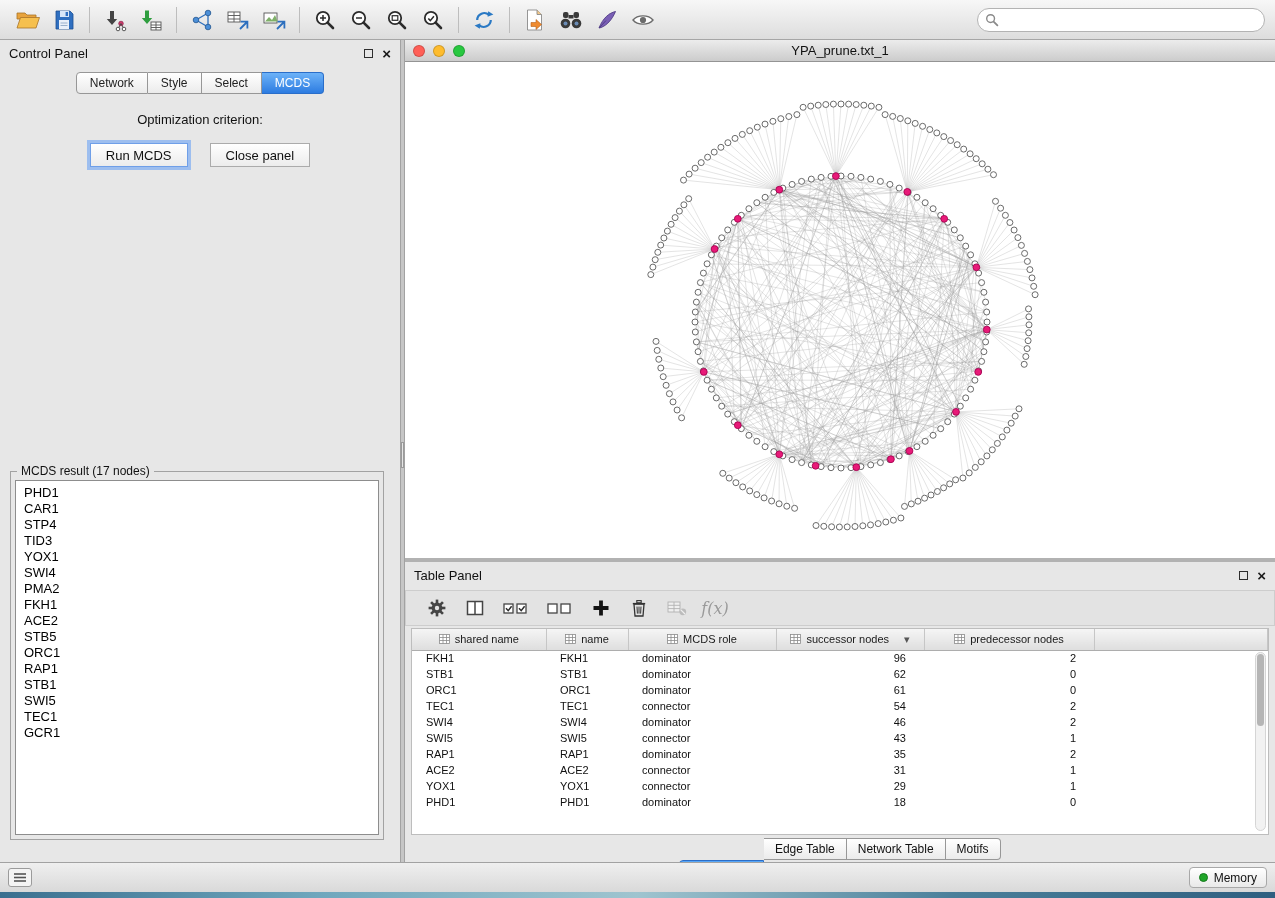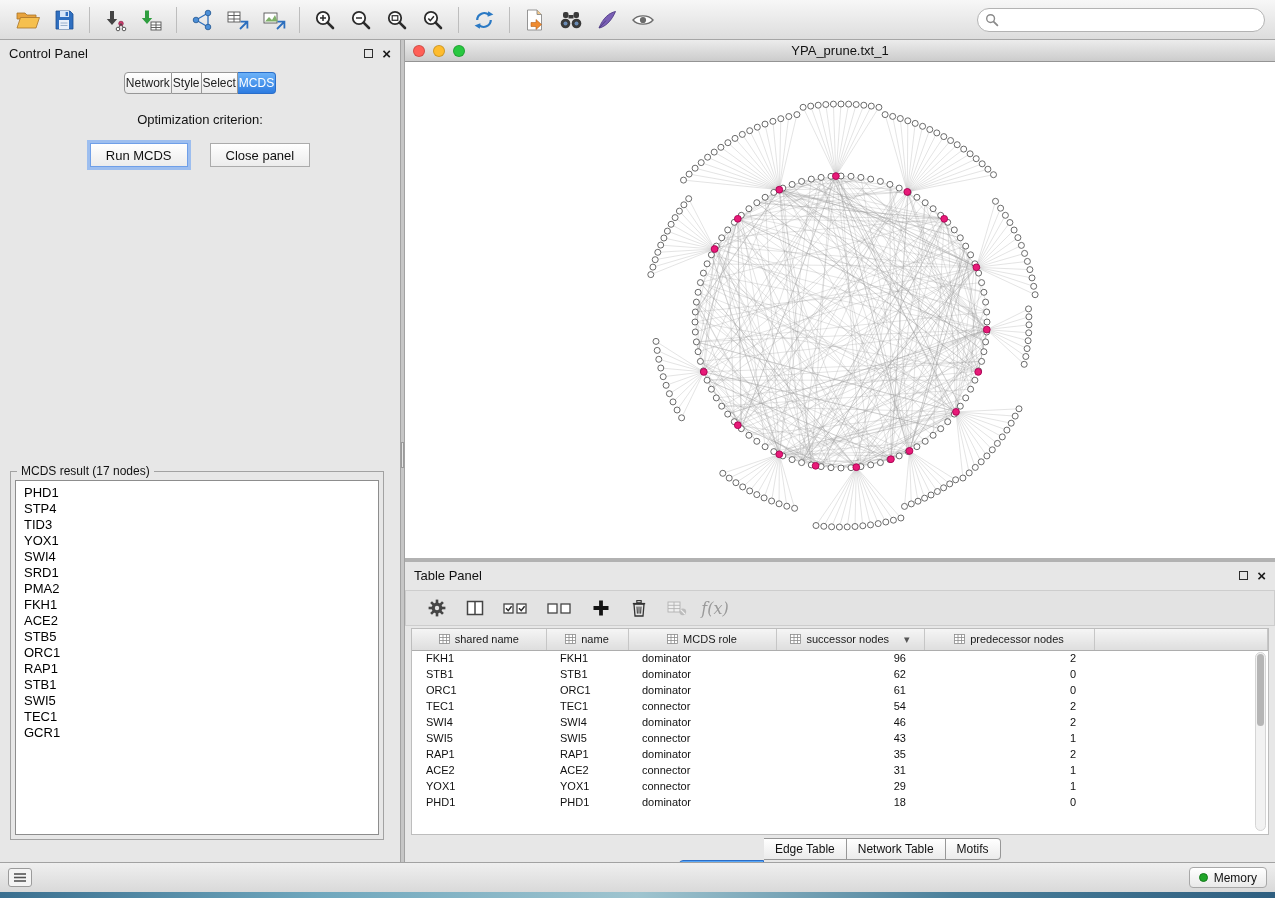--- a/index.html
+++ b/index.html
@@ -20,21 +20,21 @@
   .v-splitter{width:5px;flex:none;background:#c6c6c6;border-left:1px solid #a2a2a2;border-right:1px solid #a2a2a2;position:relative;}
   .v-splitter .grip{position:absolute;top:402px;left:0;width:3px;height:26px;background:#e6e6e6;border:1px solid #9a9a9a;}
 
   
   .control-panel{width:400px;flex:none;background:#e7e7e7;display:flex;flex-direction:column;position:relative;}
   .panel-header{height:26px;display:flex;align-items:center;padding:0 9px;font-size:13px;flex:none;}
   .panel-ctrls{margin-left:auto;display:flex;gap:9px;align-items:center;}
   .float-icon{width:9px;height:9px;border:1.5px solid #2e2e2e;background:transparent;}
   .close-x{font-size:15px;font-weight:bold;line-height:1;color:#1a1a1a;}
   .cp-tabs{display:flex;justify-content:center;margin:6px 0 2px;flex:none;}
-  .tab{font-size:12px;padding:3px 1px;border:1px solid #979797;border-left-width:0;background:linear-gradient(#ffffff,#ebebeb);color:#222;cursor:default;}
+  .tab{font-size:12px;padding:3px 13px;border:1px solid #979797;border-left-width:0;background:linear-gradient(#ffffff,#ebebeb);color:#222;cursor:default;}
   .tab:first-child{border-radius:4px 0 0 4px;border-left-width:1px;}
   .tab:last-child{border-radius:0 4px 4px 0;}
   .tab.active{background:linear-gradient(#6cb2f8,#2d7ce1);border-color:#2a6ec9;color:#fff;}
   .opt-label{text-align:center;font-size:13px;margin-top:16px;}
   .dropdown{width:312px;height:24px;margin:10px auto 0;background:#fff;border:1px solid #adadad;border-radius:4px;display:flex;align-items:center;font-size:12.5px;padding-left:9px;position:relative;box-shadow:0 1px 1px rgba(0,0,0,.08);}
   .dropdown .stepper{position:absolute;right:1px;top:1px;bottom:1px;width:19px;border-radius:3px;background:linear-gradient(#7cb6f7,#2d7ce1);display:flex;flex-direction:column;align-items:center;justify-content:center;color:#fff;font-size:6px;line-height:6px;}
   .cp-buttons{display:flex;justify-content:center;gap:22px;margin-top:16px;}
   .btn{height:24px;padding:0 15px;font-size:13px;background:linear-gradient(#ffffff,#ececec);border:1px solid #ababab;border-radius:0;color:#111;cursor:default;}
   .btn.focused{box-shadow:0 0 0 3px rgba(96,156,245,.55);border-color:#6f9fe8;}
   .result-box{position:absolute;left:10px;right:16px;top:424px;bottom:22px;border:1px solid #a2a2a2;}
@@ -243,25 +243,25 @@
       </div>
       <div class="opt-label">Optimization criterion:</div>
       <div class="cp-buttons">
         <button class="btn focused">Run MCDS</button>
         <button class="btn">Close panel</button>
       </div>
       <fieldset class="result-box">
         <legend>MCDS result (17 nodes)</legend>
         <div class="result-list">
             <div>PHD1</div>
+            <div>CAR1</div>
             <div>STP4</div>
             <div>TID3</div>
             <div>YOX1</div>
             <div>SWI4</div>
-            <div>SRD1</div>
             <div>PMA2</div>
             <div>FKH1</div>
             <div>ACE2</div>
             <div>STB5</div>
             <div>ORC1</div>
             <div>RAP1</div>
             <div>STB1</div>
             <div>SWI5</div>
             <div>TEC1</div>
             <div>GCR1</div>

